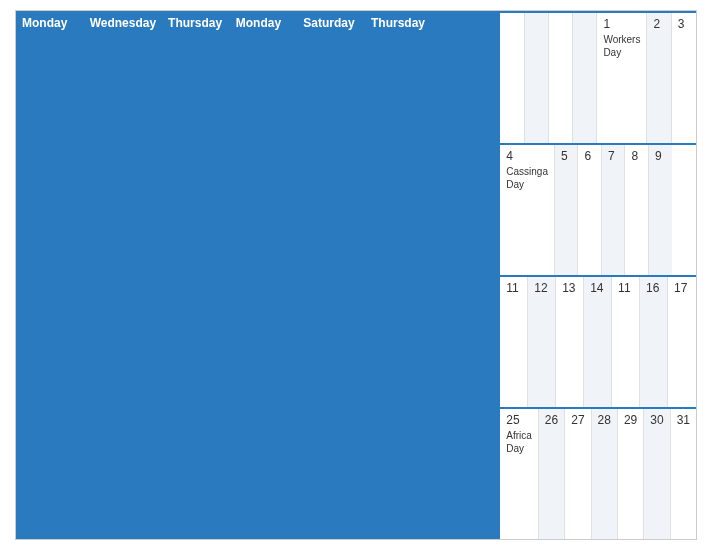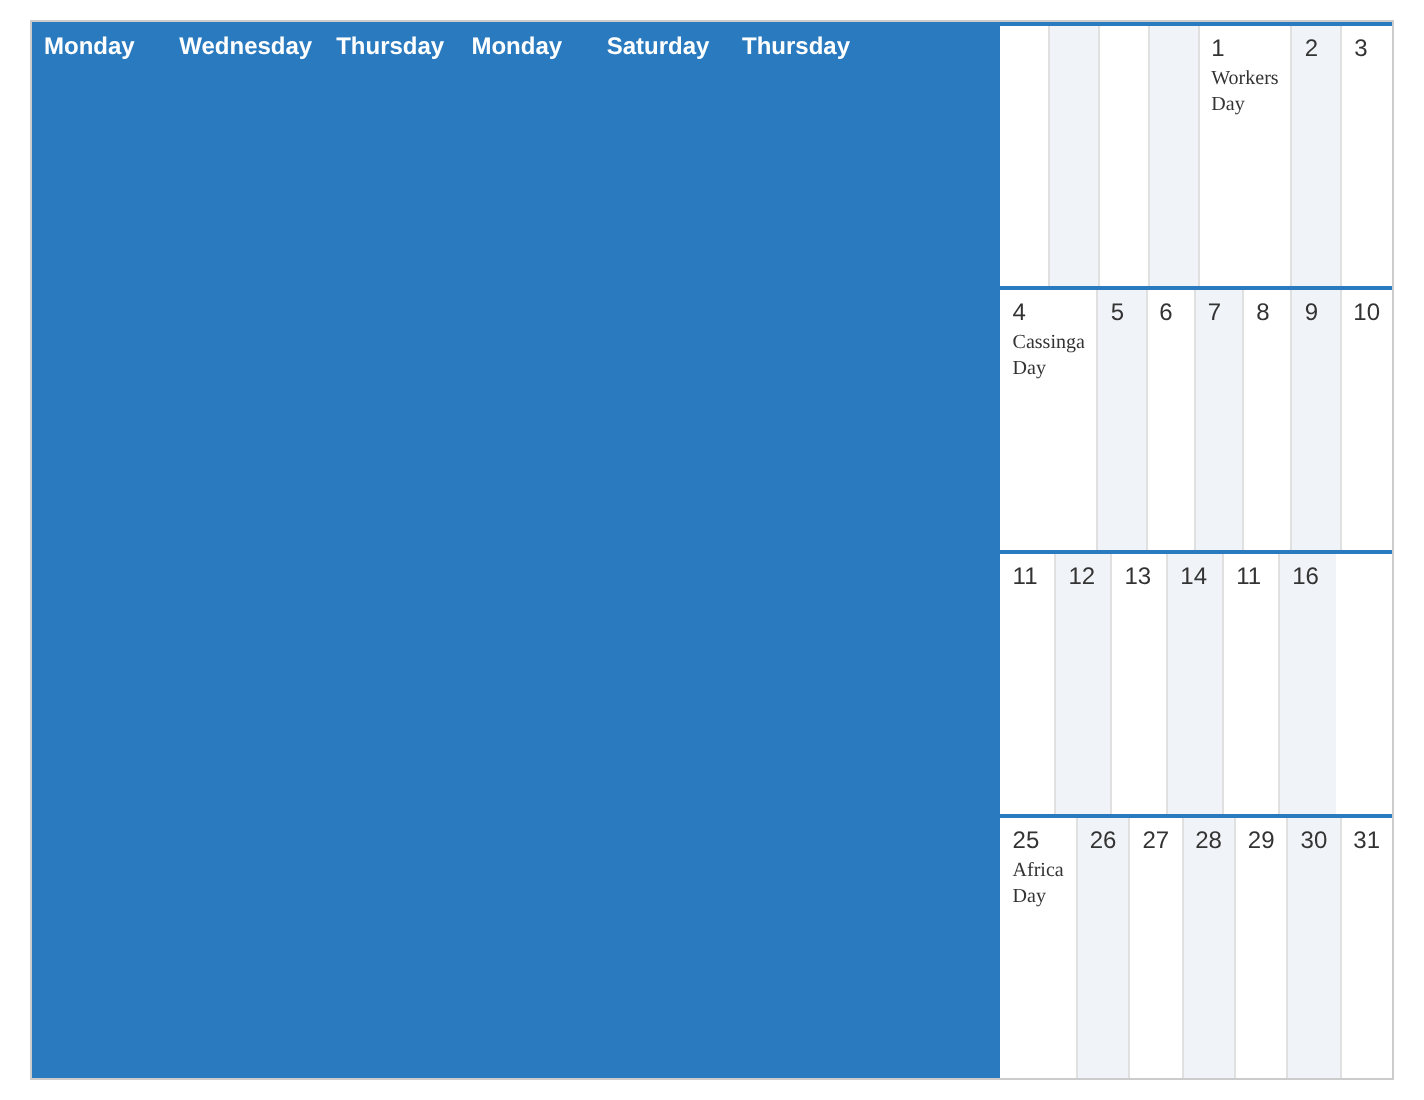--- a/index.html
+++ b/index.html
@@ -107,21 +107,20 @@
       color: #333;
       font-weight: normal;
       display: block;
       margin-bottom: 2px;
     }
     .cell-event {
       font-size: 10px;
       color: #333;
       display: block;
       line-height: 1.3;
-      font-family: Liberation Serif, serif;
     }
   </style>
 </head>
 <body>
 
 <div class="page">
 
 
   <div class="calendar">
     <div class="cal-header">
@@ -162,42 +161,42 @@
           </div>
           <div class="cal-cell shaded">
             <span class="cell-day">7</span>
           </div>
           <div class="cal-cell">
             <span class="cell-day">8</span>
           </div>
           <div class="cal-cell shaded">
             <span class="cell-day">9</span>
           </div>
-          <div class="cal-cell">
-            <span class="cell-day">10</span>
-          </div>
         </div>
         <div class="cal-week">
           <div class="cal-cell">
             <span class="cell-day">11</span>
           </div>
           <div class="cal-cell shaded">
             <span class="cell-day">12</span>
           </div>
           <div class="cal-cell">
             <span class="cell-day">13</span>
           </div>
           <div class="cal-cell shaded">
             <span class="cell-day">14</span>
           </div>
           <div class="cal-cell">
             <span class="cell-day">11</span>
           </div>
           <div class="cal-cell shaded">
             <span class="cell-day">16</span>
+          </div>
+          <div class="cal-cell">
+            <span class="cell-day">17</span>
           </div>
         </div>
         <div class="cal-week">
           <div class="cal-cell">
             <span class="cell-day">25</span>
             <span class="cell-event">Africa Day</span>
           </div>
           <div class="cal-cell shaded">
             <span class="cell-day">26</span>
           </div>

